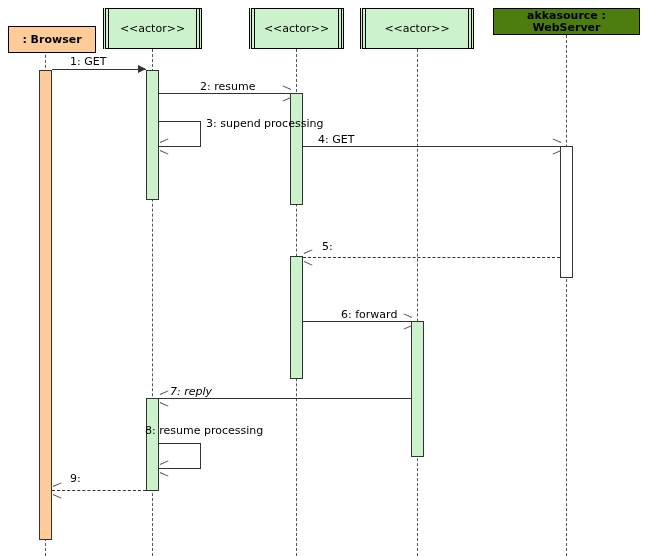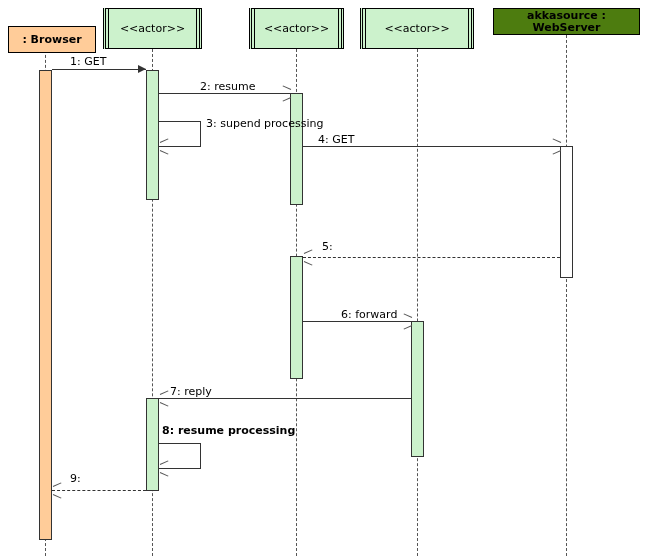--- a/index.html
+++ b/index.html
@@ -220,26 +220,26 @@
     <div class="msgline dashed" style="left:303px; top:257px; width:257px;"></div>
     <div class="arrow open-left" style="left:304px; top:257px;"></div>
     <div class="label" style="left:322px; top:241px;">5:</div>
 
     <div class="msgline" style="left:303px; top:321px; width:108px;"></div>
     <div class="arrow open-right" style="left:412px; top:321px;"></div>
     <div class="label" style="left:341px; top:309px;">6: forward</div>
 
     <div class="msgline" style="left:159px; top:398px; width:252px;"></div>
     <div class="arrow open-left" style="left:160px; top:398px;"></div>
-    <div class="label" style="left:170px; top:386px;">7: reply</div>
+    <div class="label" style="left:170px; top:386px;font-style:italic;">7: reply</div>
 
     <div class="msgline" style="left:159px; top:443px; width:42px;"></div>
     <div class="vline" style="left:200px; top:443px; height:25px;"></div>
     <div class="msgline" style="left:159px; top:468px; width:42px;"></div>
     <div class="arrow open-left" style="left:160px; top:468px;"></div>
-    <div class="label" style="left:162px; top:425px;font-weight:bold;">8: resume processing</div>
+    <div class="label" style="left:145px; top:425px;">8: resume processing</div>
 
     <div class="msgline dashed" style="left:52px; top:490px; width:94px;"></div>
     <div class="arrow open-left" style="left:53px; top:490px;"></div>
     <div class="label" style="left:70px; top:473px;">9:</div>
   </div>
 
 </div>
 
 </body></html>

